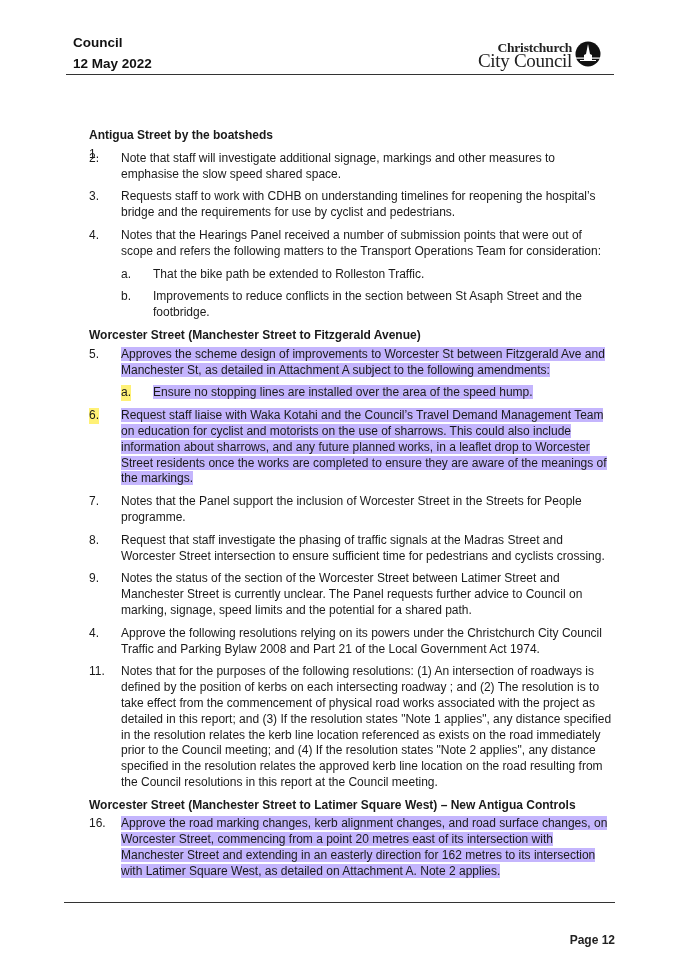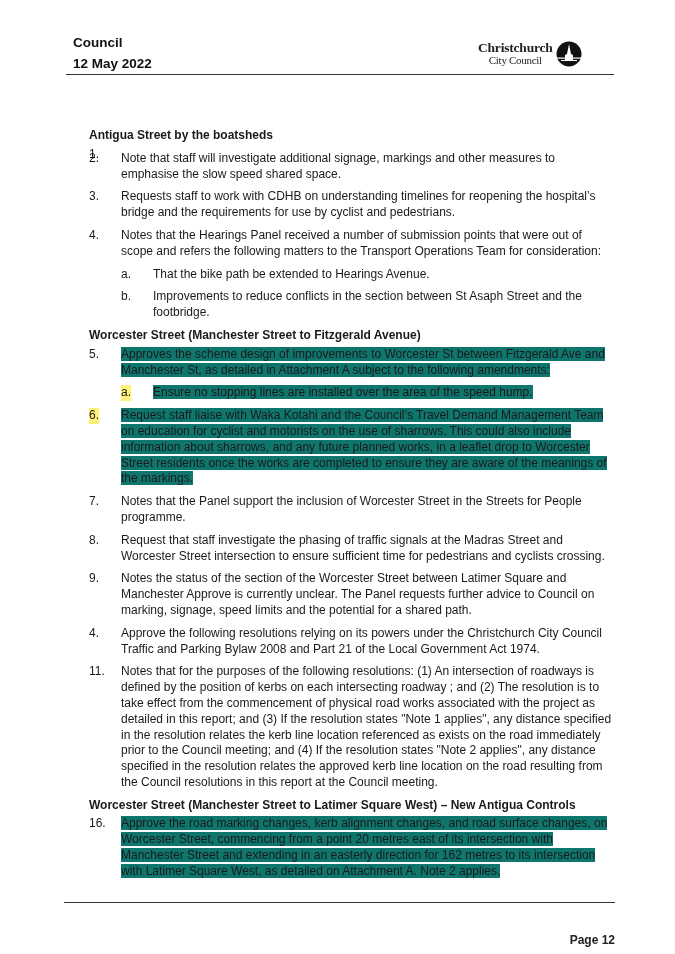--- a/index.html
+++ b/index.html
@@ -5,31 +5,31 @@
   html, body { margin: 0; padding: 0; background: #ffffff; }
   body {
     width: 675px; height: 954px; position: relative; overflow: hidden;
     font-family: "Liberation Sans", "DejaVu Sans", sans-serif;
     color: #1a1a1a;
   }
   .header-left { position: absolute; left: 73px; top: 32px; font-weight: bold; font-size: 13.5px; line-height: 21px; color: #111; }
   .logo { position: absolute; left: 478px; top: 41px; display: flex; align-items: center; }
   .logo-text { text-align: right; font-family: "Liberation Serif", "DejaVu Serif", serif; line-height: 13px; color: #222; }
   .logo-line1 { font-weight: bold; font-size: 13.5px; letter-spacing: -0.2px; }
-  .logo-line2 { font-size: 11px; letter-spacing: -0.3px; text-align: center; }
+  .logo-line2 { font-size: 19px; letter-spacing: -0.3px; text-align: center; }
   .logo-icon { margin-left: 3px; width: 26px; height: 26px; }
   .header-rule { position: absolute; left: 66px; width: 548px; top: 74px; height: 0; border-top: 1.5px solid #333; }
   .content { position: absolute; left: 89px; top: 82px; width: 525px; font-size: 12px; line-height: 15.8px; margin-top: 46px; }
   .heading { font-weight: bold; font-size: 12px; margin: 0 0 3px 0; }
   .item { position: relative; padding-left: 32px; margin-bottom: 7px; }
   .item .num { position: absolute; left: 0; top: 0; }
   .sub { position: relative; padding-left: 64px; margin-bottom: 7px; }
   .sub .num { position: absolute; left: 32px; top: 0; }
   .hl { background: #fff176; }
-  .hl-block { background: #0f766e; box-decoration-break: clone; -webkit-box-decoration-break: clone; }
+  .hl-block { background: #c4b5fd; box-decoration-break: clone; -webkit-box-decoration-break: clone; }
   .footer-rule { position: absolute; left: 64px; width: 551px; top: 902px; height: 0; border-top: 1.5px solid #333; }
   .footer-page { position: absolute; right: 60px; top: 933px; font-size: 12px; font-weight: bold; color: #222; }
 </style>
 </head>
 <body>
 
 <div class="header-left">
   <div>Council</div>
   <div>12 May 2022</div>
 </div>
@@ -61,21 +61,21 @@
   <div class="item">
     <span class="num">3.</span>
     <span>Requests staff to work with CDHB on understanding timelines for reopening the hospital’s bridge and the requirements for use by cyclist and pedestrians.</span>
   </div>
   <div class="item">
     <span class="num">4.</span>
     <span>Notes that the Hearings Panel received a number of submission points that were out of scope and refers the following matters to the Transport Operations Team for consideration:</span>
   </div>
   <div class="sub">
     <span class="num">a.</span>
-    <span>That the bike path be extended to Hearings Avenue.</span>
+    <span>That the bike path be extended to Rolleston Traffic.</span>
   </div>
   <div class="sub">
     <span class="num">b.</span>
     <span>Improvements to reduce conflicts in the section between St Asaph Street and the footbridge.</span>
   </div>
 
   <div class="heading">Worcester Street (Manchester Street to Fitzgerald Avenue)</div>
   <div class="item">
     <span class="num">5.</span>
     <span class="hl-block">Approves the scheme design of improvements to Worcester St between Fitzgerald Ave and Manchester St, as detailed in Attachment A subject to the following amendments:</span>
@@ -91,21 +91,21 @@
   <div class="item">
     <span class="num">7.</span>
     <span>Notes that the Panel support the inclusion of Worcester Street in the Streets for People programme.</span>
   </div>
   <div class="item">
     <span class="num">8.</span>
     <span>Request that staff investigate the phasing of traffic signals at the Madras Street and Worcester Street intersection to ensure sufficient time for pedestrians and cyclists crossing.</span>
   </div>
   <div class="item">
     <span class="num">9.</span>
-    <span>Notes the status of the section of the Worcester Street between Latimer Square and Manchester Approve is currently unclear. The Panel requests further advice to Council on marking, signage, speed limits and the potential for a shared path.</span>
+    <span>Notes the status of the section of the Worcester Street between Latimer Street and Manchester Street is currently unclear. The Panel requests further advice to Council on marking, signage, speed limits and the potential for a shared path.</span>
   </div>
   <div class="item">
     <span class="num">4.</span>
     <span>Approve the following resolutions relying on its powers under the Christchurch City Council Traffic and Parking Bylaw 2008 and Part 21 of the Local Government Act 1974.</span>
   </div>
   <div class="item">
     <span class="num">11.</span>
     <span>Notes that for the purposes of the following resolutions: (1) An intersection of roadways is defined by the position of kerbs on each intersecting roadway ; and (2) The resolution is to take effect from the commencement of physical road works associated with the project as detailed in this report; and (3) If the resolution states "Note 1 applies", any distance specified in the resolution relates the kerb line location referenced as exists on the road immediately prior to the Council meeting; and (4) If the resolution states "Note 2 applies", any distance specified in the resolution relates the approved kerb line location on the road resulting from the Council resolutions in this report at the Council meeting.</span>
   </div>
 

